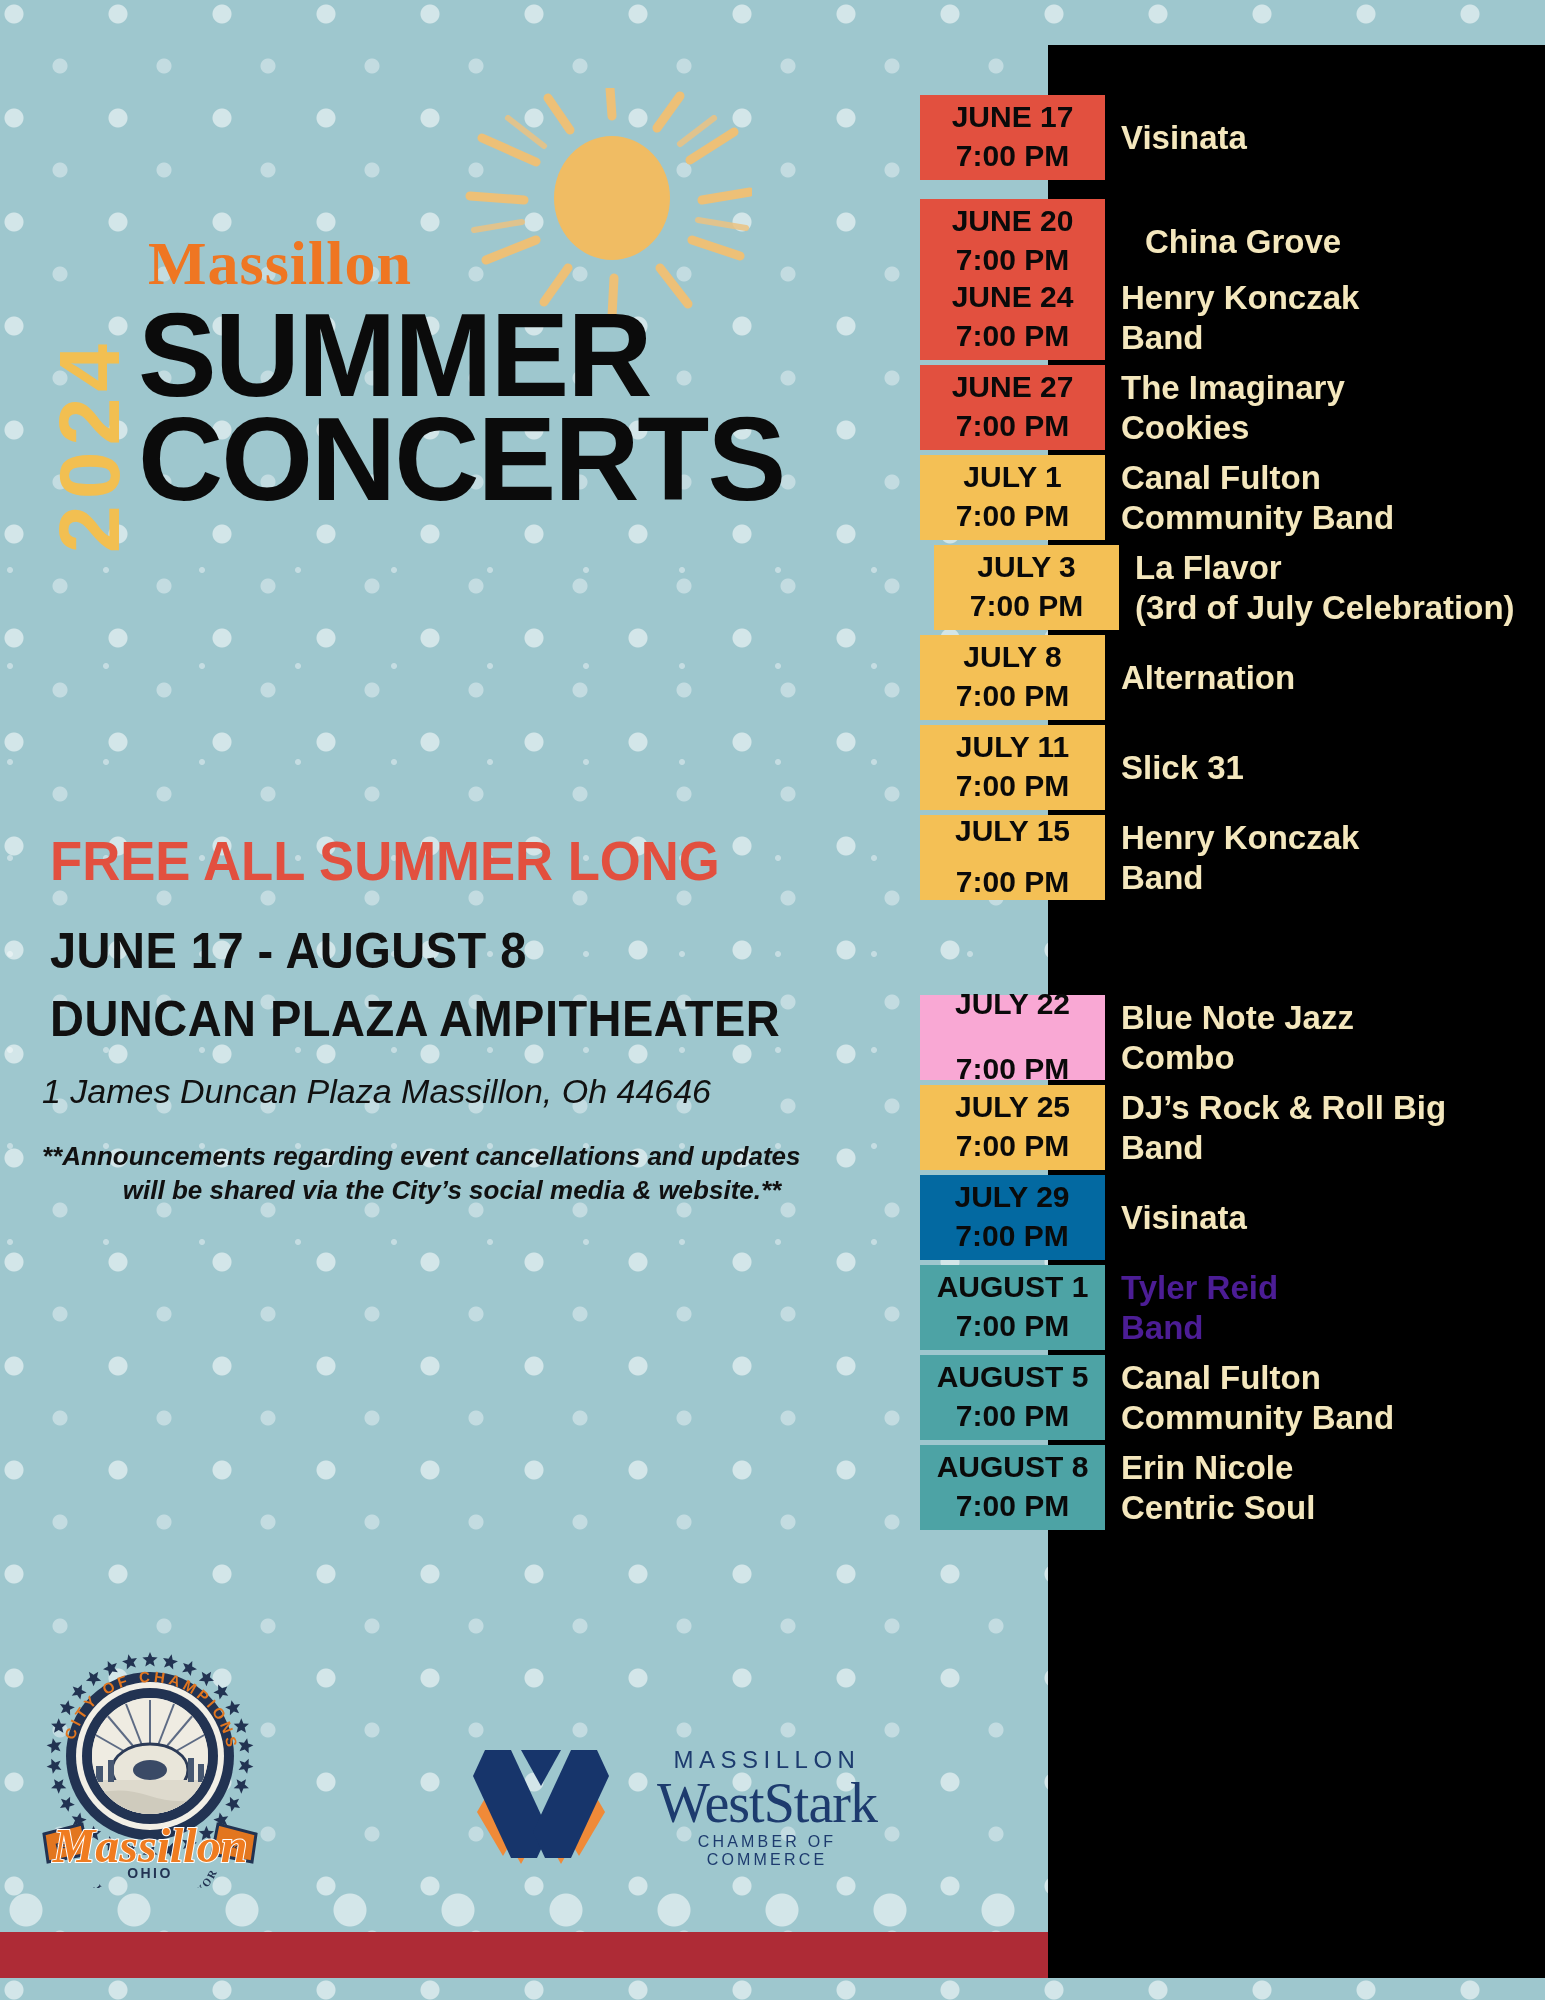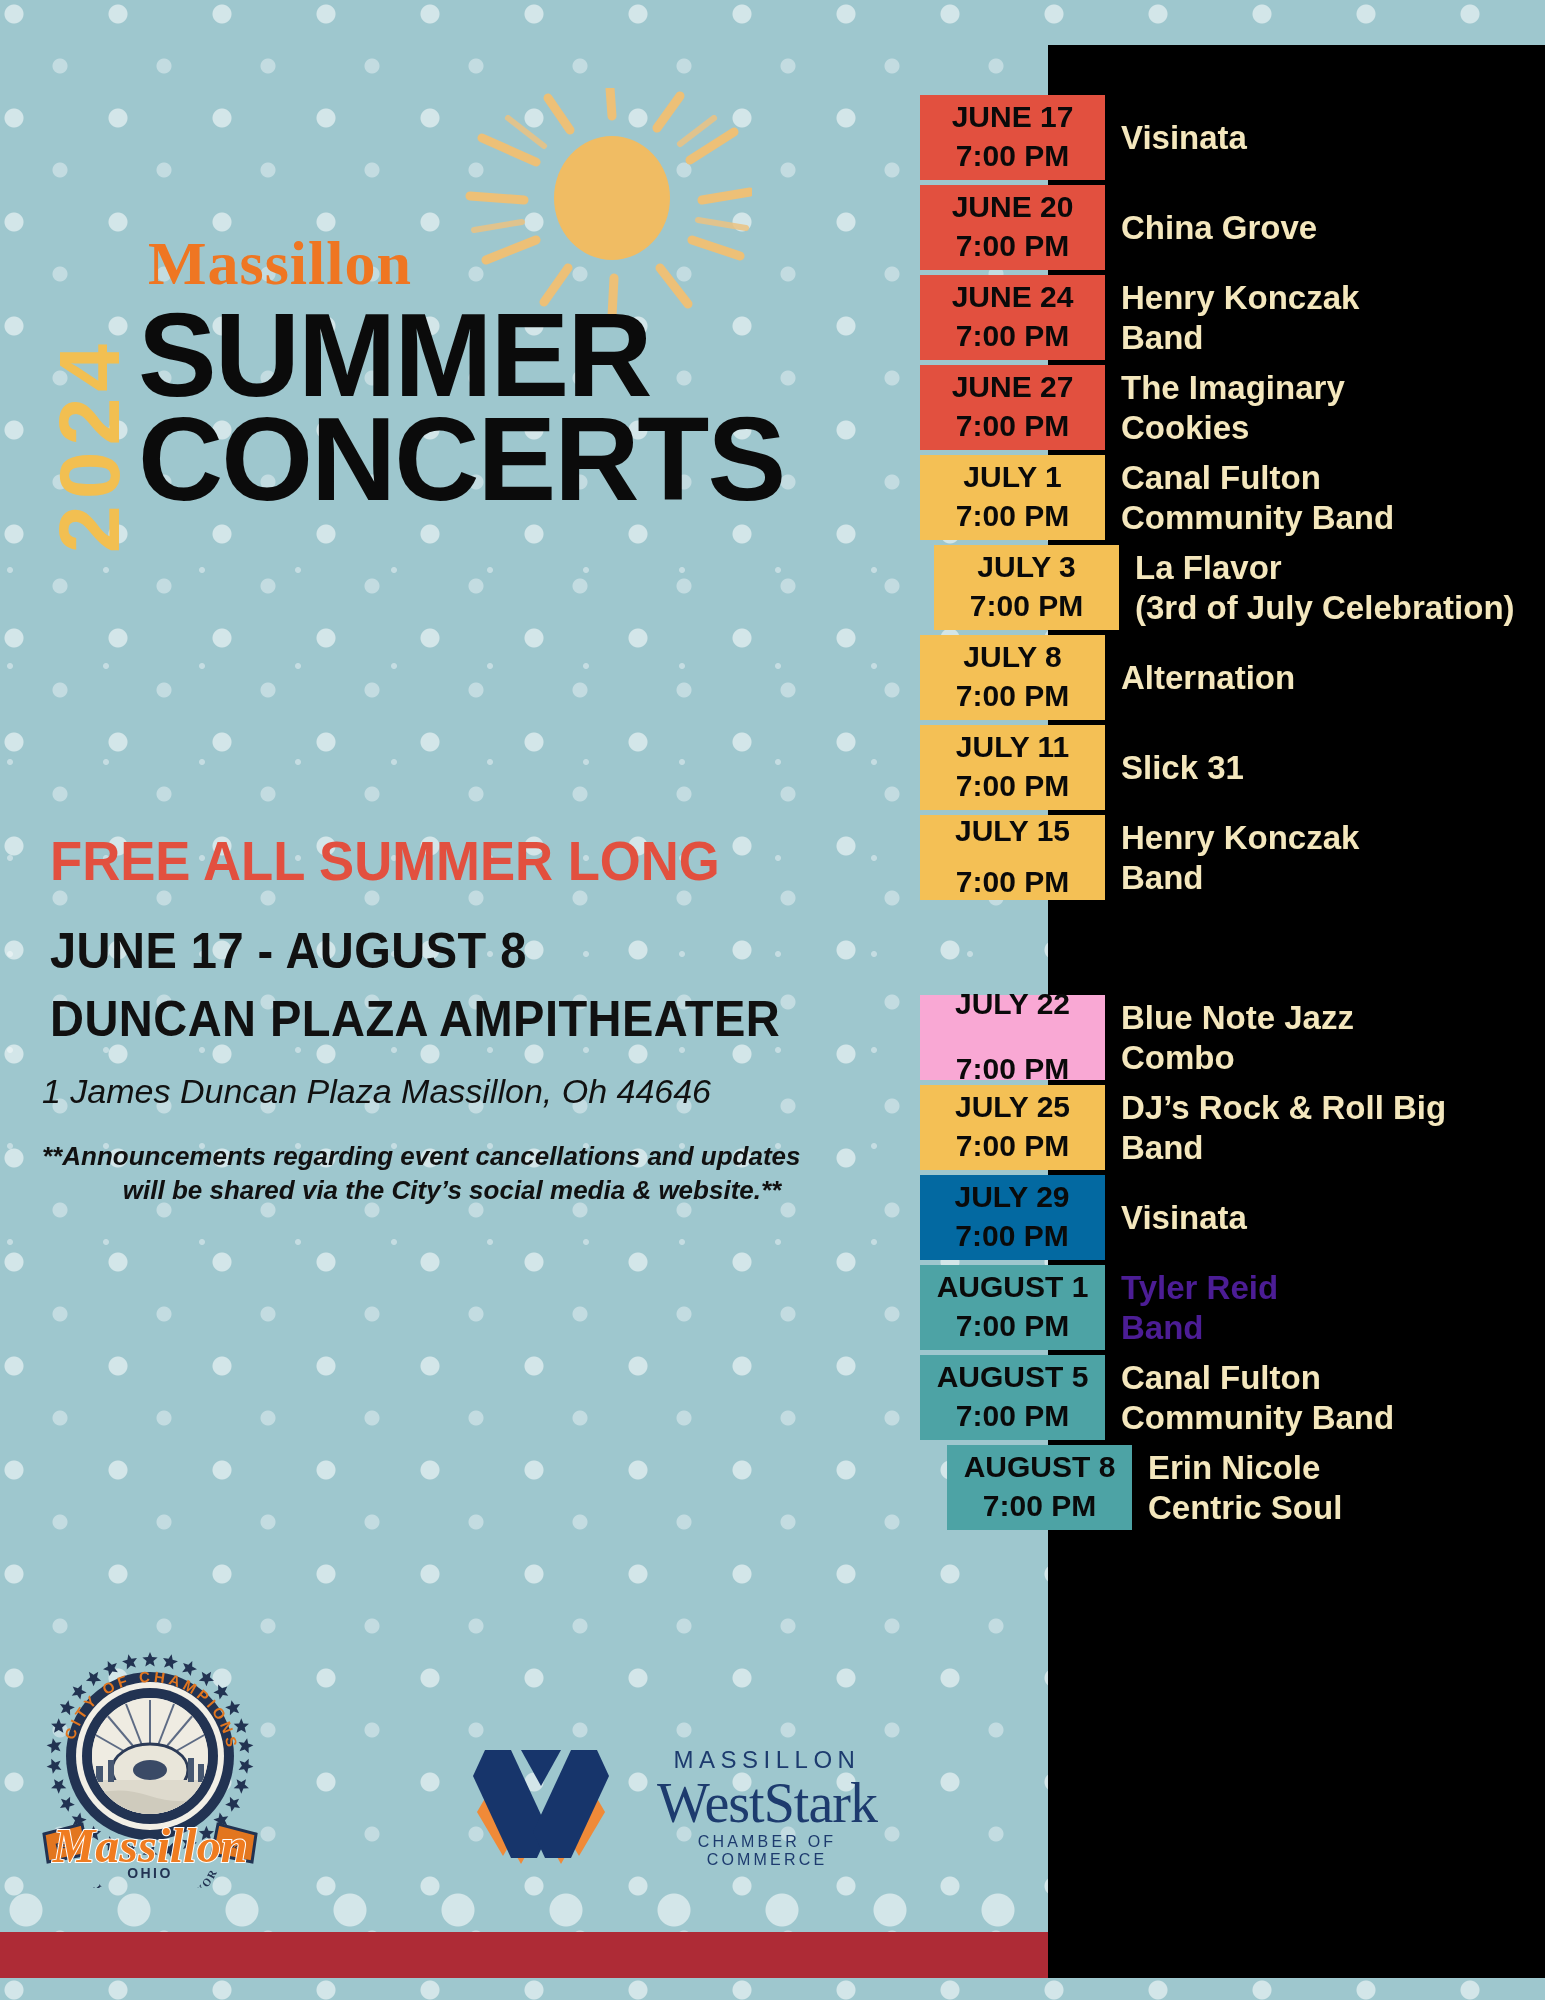--- a/index.html
+++ b/index.html
@@ -449,21 +449,21 @@
   <div id="schedule">
       <div class="row" style="left: 920px; top: 95px; height: 85px; width: 625px;">
         <div class="badge" style="background: rgb(226, 80, 63);">
           <span class="d">JUNE 17</span>
           <span class="t">7:00 PM</span>
         </div>
         <div class="band" style="color: rgb(244, 231, 189);">
           <span>Visinata</span>
         </div>
       </div>
-      <div class="row" style="left: 920px; top: 185px; height: 85px; width: 625px;">
+      <div class="row" style="left: 920px; top: 199px; height: 85px; width: 625px; gap: 24px;">
         <div class="badge" style="background: rgb(226, 80, 63);">
           <span class="d">JUNE 20</span>
           <span class="t">7:00 PM</span>
         </div>
         <div class="band" style="color: rgb(244, 231, 189);">
           <span>China Grove</span>
         </div>
       </div>
       <div class="row" style="left: 920px; top: 275px; height: 85px; width: 625px;">
         <div class="badge" style="background: rgb(226, 80, 63);">
@@ -576,21 +576,21 @@
         <div class="badge" style="background: rgb(77, 163, 165);">
           <span class="d">AUGUST 5</span>
           <span class="t">7:00 PM</span>
         </div>
         <div class="band" style="color: rgb(244, 231, 189);">
           <span>Canal Fulton</span>
           <span>Community Band</span>
         </div>
       </div>
       <div class="row" style="left: 920px; top: 1445px; height: 85px; width: 625px;">
-        <div class="badge" style="background: rgb(77, 163, 165); margin-left: 27px;">
+        <div class="badge" style="background: rgb(77, 163, 165);">
           <span class="d">AUGUST 8</span>
           <span class="t">7:00 PM</span>
         </div>
         <div class="band" style="color: rgb(244, 231, 189);">
           <span>Erin Nicole</span>
           <span>Centric Soul</span>
         </div>
       </div>
     </div>
 

